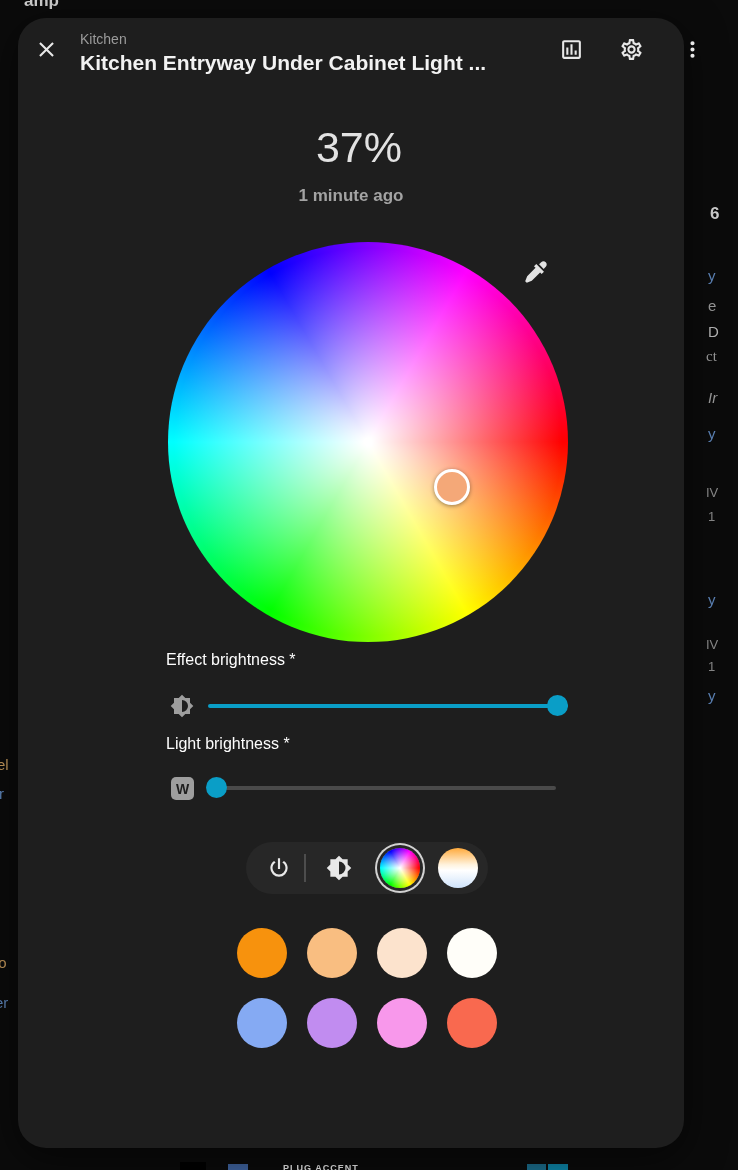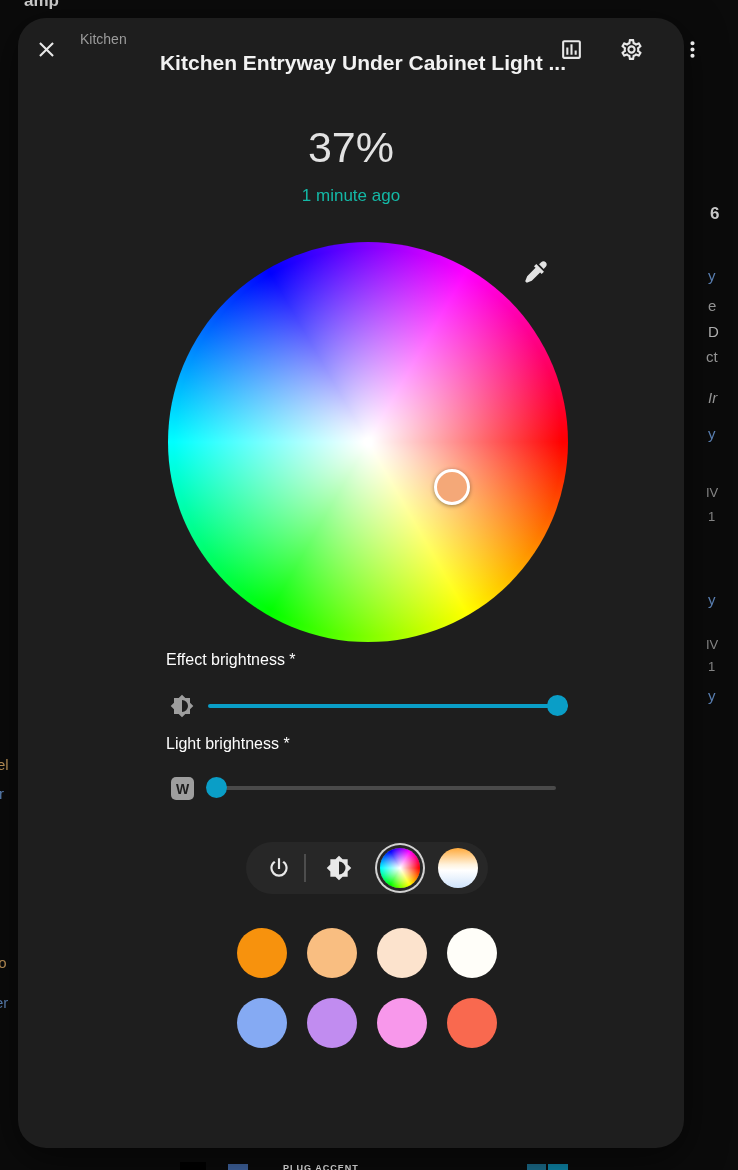--- a/index.html
+++ b/index.html
@@ -12,25 +12,25 @@
   .frag.dim{color:#8a8a8a;font-size:13px;}
 
   .dialog{position:absolute;left:18px;top:18px;width:666px;height:1130px;background:#1e1e1e;
           border-radius:28px;box-shadow:0 10px 40px rgba(0,0,0,.55);}
 
   .icon-btn{position:absolute;width:28px;height:28px;border:none;background:transparent;padding:0;
             display:flex;align-items:center;justify-content:center;cursor:pointer;}
   .icon-btn svg{width:25px;height:25px;fill:#e8e8e8;}
 
   .breadcrumb{position:absolute;left:62px;top:13px;font-size:14px;color:#9b9b9b;}
-  .title{position:absolute;left:78px;top:33px;width:470px;font-size:21px;font-weight:bold;color:#f2f2f2;
-         white-space:nowrap;overflow:hidden;text-align:right;}
-
-  .percent{position:absolute;left:0;top:105px;width:100%;text-align:center;font-size:43px;color:#e2e2e2;}
-  .last-changed{position:absolute;left:0;top:168px;width:100%;text-align:center;font-size:17px;font-weight:normal;color:#14b8a6;}
+  .title{position:absolute;left:62px;top:33px;width:470px;font-size:21px;font-weight:bold;color:#f2f2f2;
+         white-space:nowrap;overflow:hidden;}
+
+  .percent{position:absolute;left:8px;top:105px;width:100%;text-align:center;font-size:43px;color:#e2e2e2;}
+  .last-changed{position:absolute;left:0;top:168px;width:100%;text-align:center;font-size:17px;font-weight:bold;color:#a3a3a3;}
 
   .wheel{position:absolute;left:150px;top:224px;width:400px;height:400px;border-radius:50%;cursor:crosshair;
     background:
       radial-gradient(circle closest-side,#ffffff 2%,rgba(255,255,255,0) 97%),
       conic-gradient(from 90deg,#f00 0%,#ff0 16.67%,#0f0 33.33%,#0ff 50%,#00f 66.67%,#f0f 83.33%,#f00 100%);}
   .wheel-selector{position:absolute;left:416px;top:451px;width:30px;height:30px;border-radius:50%;
       border:3px solid #fff;box-shadow:0 1px 4px rgba(0,0,0,.4);cursor:grab;}
   .eyedropper{position:absolute;left:503px;top:240px;width:30px;height:30px;border:none;background:transparent;
       padding:0;cursor:pointer;}
   .eyedropper svg{width:26px;height:26px;fill:#e3e3e3;}
@@ -71,21 +71,21 @@
 <body>
 
 <div class="stage">
 
   <div class="frag bold" style="left:24px;top:-8px;">amp</div>
 
   <div class="frag bold" style="left:710px;top:205px;">6</div>
   <div class="frag blue" style="left:708px;top:268px;">y</div>
   <div class="frag" style="left:708px;top:298px;">e</div>
   <div class="frag" style="left:708px;top:324px;color:#b5b5b5;">D</div>
-  <div class="frag" style="left:706px;top:349px;">ct</div>
+  <div class="frag" style="left:706px;top:349px;font-family:Liberation Serif, serif;">ct</div>
   <div class="frag" style="left:708px;top:390px;font-style:italic;">Ir</div>
   <div class="frag blue" style="left:708px;top:426px;">y</div>
   <div class="frag dim" style="left:706px;top:486px;">IV</div>
   <div class="frag dim" style="left:708px;top:510px;">1</div>
   <div class="frag blue" style="left:708px;top:592px;">y</div>
   <div class="frag dim" style="left:706px;top:638px;">IV</div>
   <div class="frag dim" style="left:708px;top:660px;">1</div>
   <div class="frag blue" style="left:708px;top:688px;">y</div>
 
   <div class="frag amber" style="left:-3px;top:757px;">el</div>

